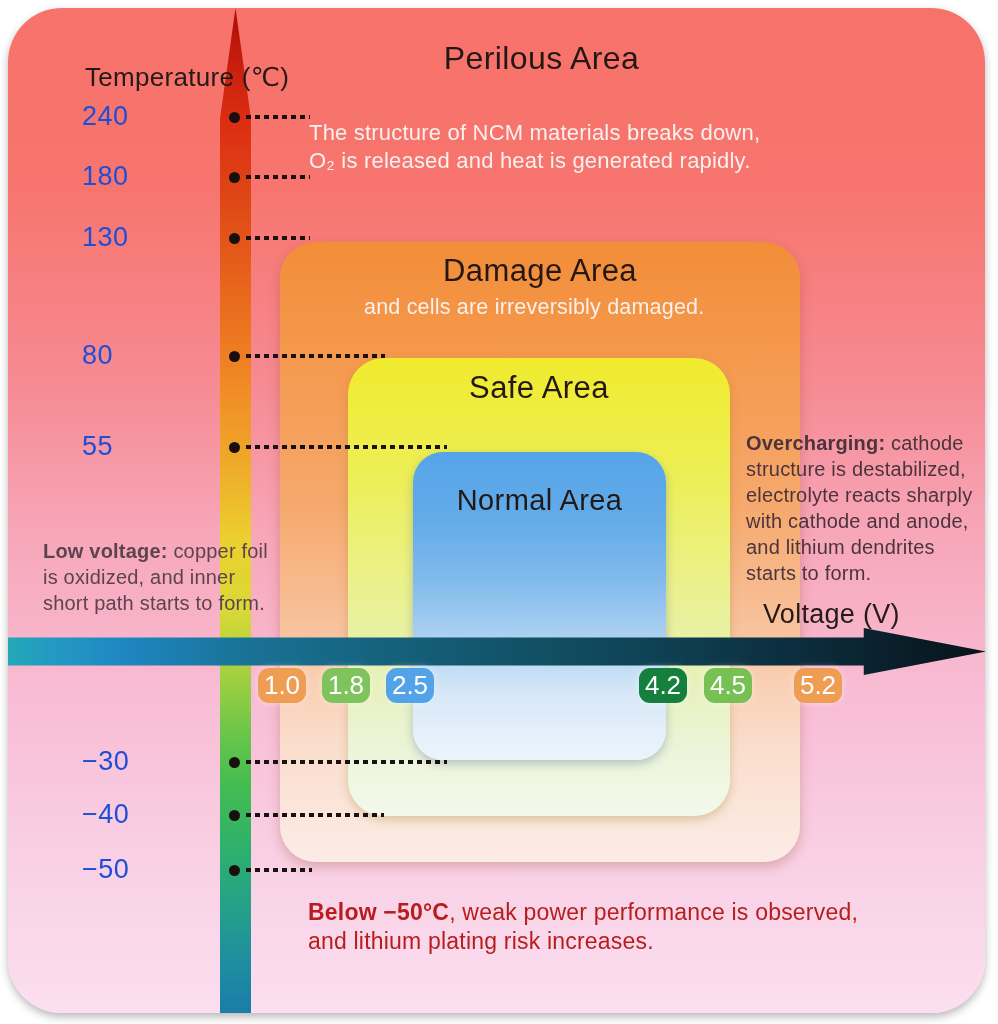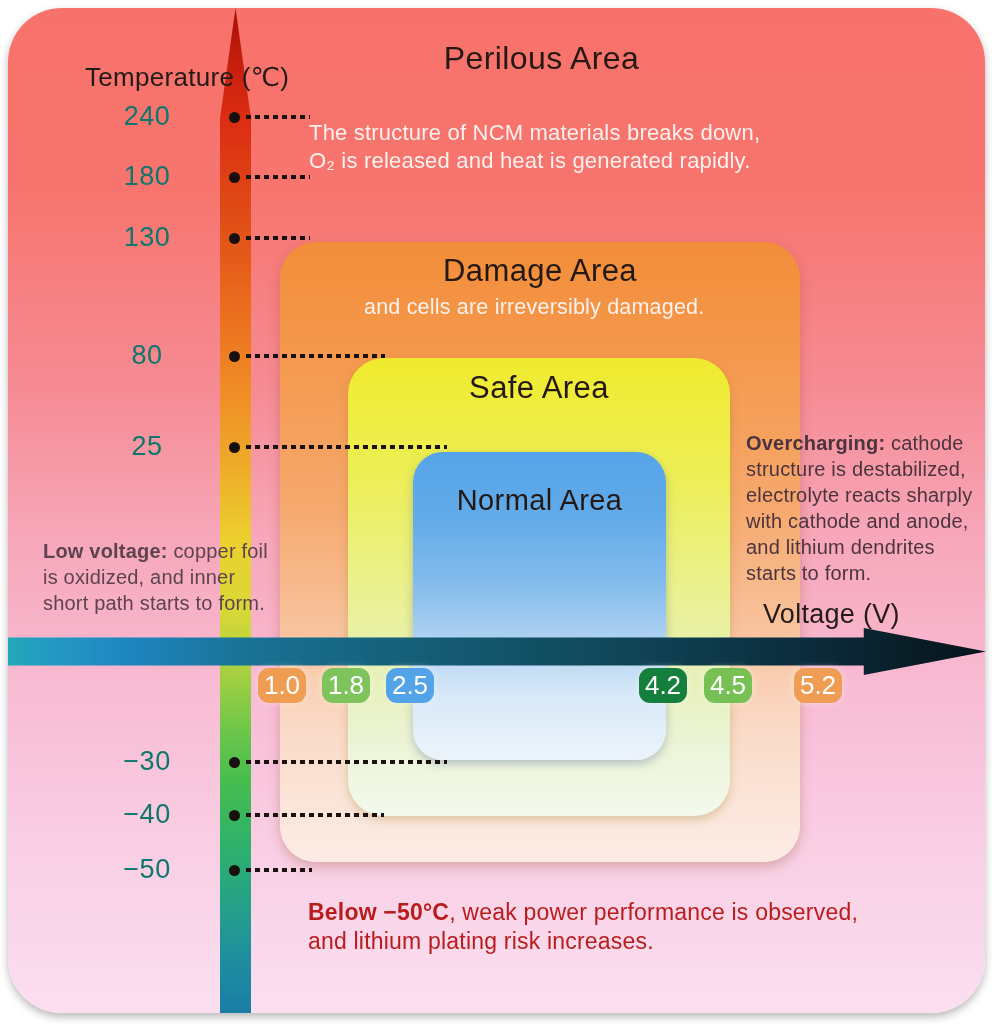--- a/index.html
+++ b/index.html
@@ -40,21 +40,21 @@
       #ecf4d8 85%,#f3f9ec 100%);
     box-shadow:0 4px 10px rgba(150,120,20,0.30);
   }
   .normal{
     left:413px;top:452px;width:253px;height:308px;border-radius:30px;
     background:linear-gradient(180deg,#55a4e8 0%,#63abe9 22%,#82bbec 42%,#b1d3f2 62%,
       #d9e9f8 80%,#ecf4fb 100%);
     box-shadow:0 4px 10px rgba(60,90,140,0.32);
   }
   .axis-label{position:absolute;color:#241a18;font-size:26px;letter-spacing:0.3px;}
-  .tick-label{position:absolute;width:130px;text-align:center;font-size:27px;color:#0f766e;letter-spacing:0.5px;}
+  .tick-label{position:absolute;width:130px;text-align:left;font-size:27px;color:#1d4ed8;letter-spacing:0.5px;}
   .tick-dot{position:absolute;width:11px;height:11px;border-radius:50%;background:#17100f;}
   .tick-line{
     position:absolute;height:4px;
     background:repeating-linear-gradient(90deg,#191210 0,#191210 5px,transparent 5px,transparent 9px);
   }
   .area-title{position:absolute;color:#231813;text-align:center;letter-spacing:0.4px;}
   .white-note{position:absolute;color:#faf0ee;font-size:22px;line-height:28px;letter-spacing:0.2px;}
   .side-note{position:absolute;font-size:20px;line-height:26px;letter-spacing:0.2px;}
   .side-note b,.below-note b{font-weight:700;}
   .badge{
@@ -86,21 +86,21 @@
   <span class="tick-line" style="left:246px;top:175px;width:64px;"></span>
 
   <span class="tick-label" style="left:82px;top:222px;">130</span>
   <span class="tick-dot" style="left:229px;top:233px;"></span>
   <span class="tick-line" style="left:246px;top:236px;width:64px;"></span>
 
   <span class="tick-label" style="left:82px;top:340px;">80</span>
   <span class="tick-dot" style="left:229px;top:351px;"></span>
   <span class="tick-line" style="left:246px;top:354px;width:139px;"></span>
 
-  <span class="tick-label" style="left:82px;top:431px;">25</span>
+  <span class="tick-label" style="left:82px;top:431px;">55</span>
   <span class="tick-dot" style="left:229px;top:442px;"></span>
   <span class="tick-line" style="left:246px;top:445px;width:201px;"></span>
 
   <span class="tick-label" style="left:82px;top:746px;">−30</span>
   <span class="tick-dot" style="left:229px;top:757px;"></span>
   <span class="tick-line" style="left:246px;top:760px;width:201px;"></span>
 
   <span class="tick-label" style="left:82px;top:799px;">−40</span>
   <span class="tick-dot" style="left:229px;top:810px;"></span>
   <span class="tick-line" style="left:246px;top:813px;width:138px;"></span>

